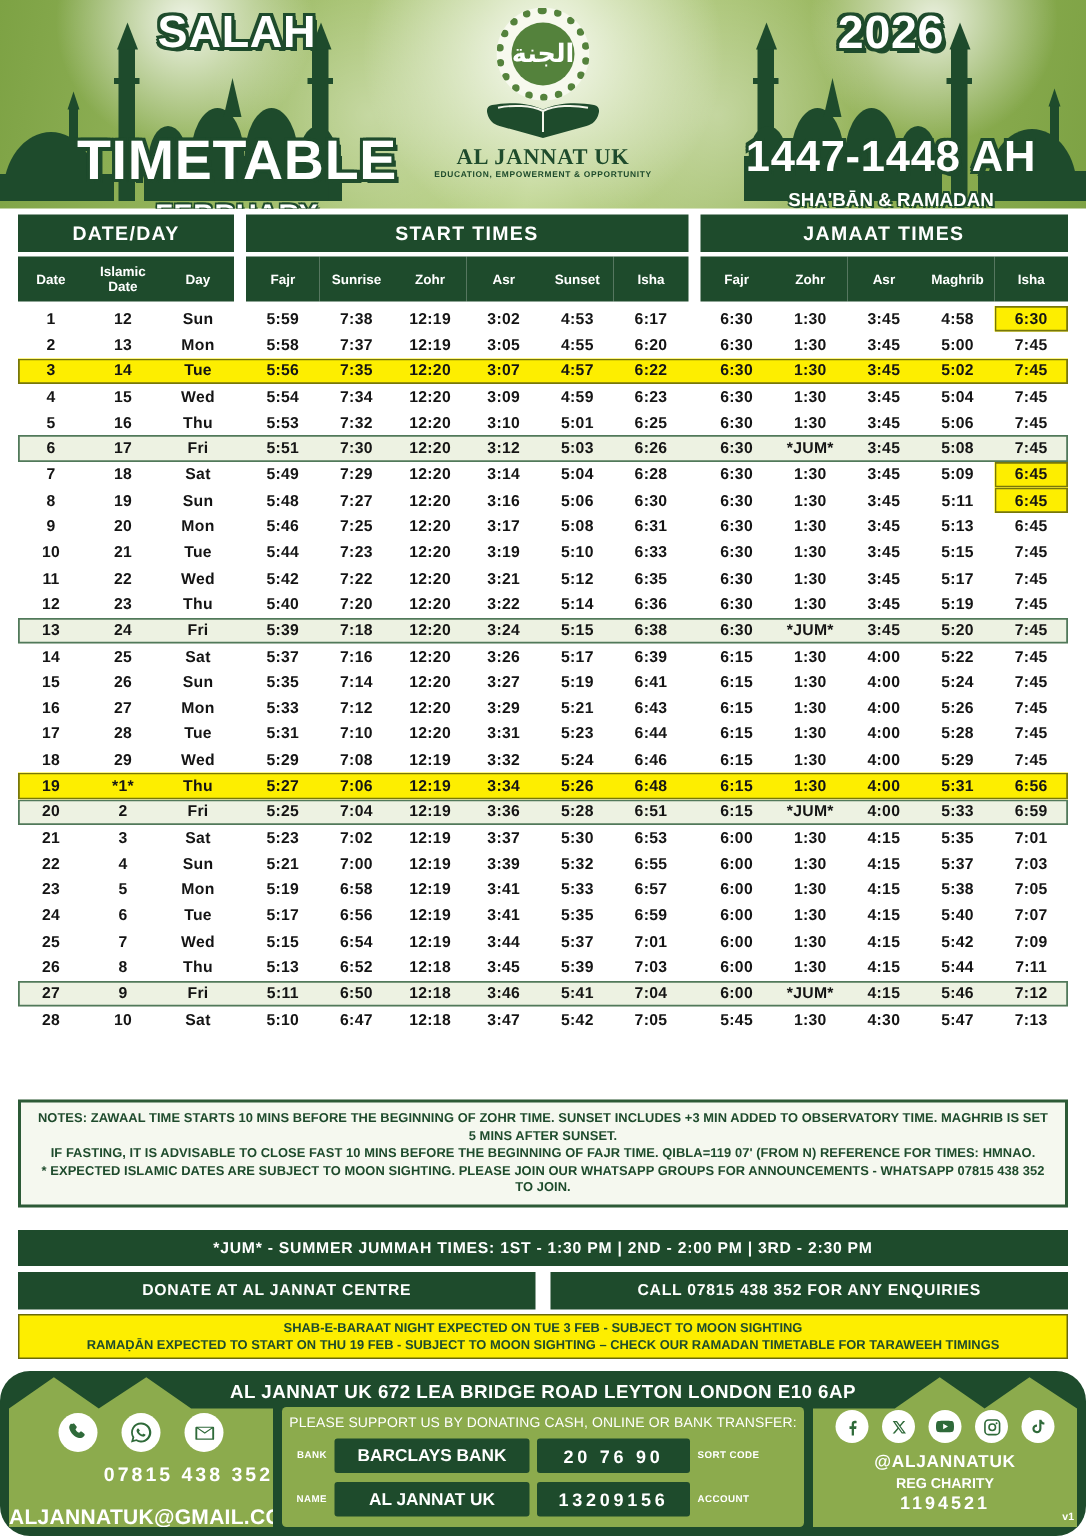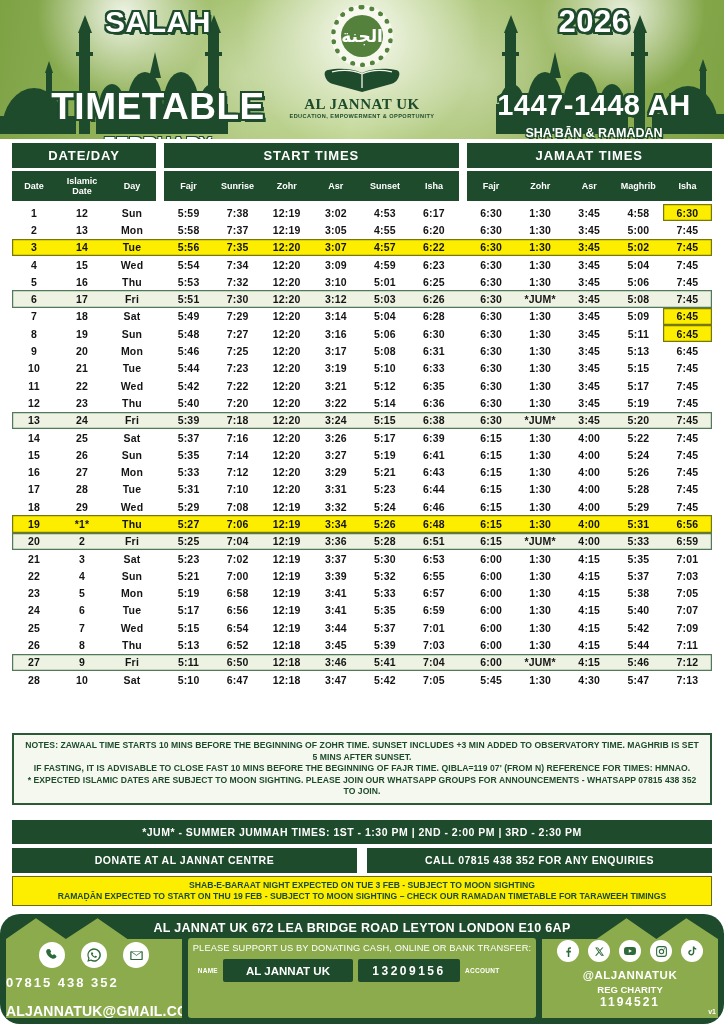--- a/index.html
+++ b/index.html
@@ -73,21 +73,21 @@
   .footer { position:absolute; left:0; right:0; bottom:0; height:110px; background:#1e4b2c;border-radius:20px; }
   .f-address { position:absolute; top:7px; left:0; right:0; text-align:center; color:#fff; font-weight:700; font-size:12.5px; letter-spacing:.3px; }
   .f-left, .f-right { position:absolute; top:0; bottom:6px; width:176px; background:#8cab4d; }
   .f-left  { left:6px;  clip-path:polygon(0 24%,17% 4%,34% 24%,52% 4%,69% 24%,100% 24%,100% 100%,0 100%); padding-top:28px; }
   .f-right { right:6px; clip-path:polygon(0 24%,31% 24%,48% 4%,65% 24%,82% 4%,100% 24%,100% 100%,0 100%); padding-top:26px; }
   .f-center{ position:absolute; left:188px; right:188px; top:24px; bottom:6px; background:#8cab4d; border-radius:3px; padding-top:3px; }
   .icons { display:flex; justify-content:center; gap:16px; }
   .icons.small { gap:9px; }
   .cir { width:26px; height:26px; border-radius:50%; background:#fff; color:#2f6a3a; display:flex; align-items:center; justify-content:center; }
   .cir.sm { width:22px; height:22px; }
-  .f-phone { margin-top:7px; text-align:left; color:#fff; font-weight:700; font-size:13px; letter-spacing:2px; }
+  .f-phone { margin-top:7px; text-align:right; color:#fff; font-weight:700; font-size:13px; letter-spacing:2px; }
   .f-email { margin-top:13px; text-align:center; color:#fff; font-weight:700; font-size:14px; letter-spacing:.2px; }
   .f-support { text-align:center; color:#fff; font-weight:400; font-size:9.3px; letter-spacing:.1px; margin-top:2px; }
   .bankrow { display:flex; align-items:center; gap:5px; margin:6px 4px 0; }
   .blabel { color:#fff; font-weight:700; font-size:6.5px; width:26px; text-align:right; letter-spacing:.3px; }
   .blabel.r { width:46px; text-align:left; }
   .bbox { background:#1e4b2c; color:#fff; font-weight:700; height:23px; display:flex; align-items:center; justify-content:center; border-radius:2px; }
   .bbox.bank { width:130px; font-size:11.5px; }
   .bbox.num  { width:102px; font-size:12px; letter-spacing:2.5px; }
   .f-handle { margin-top:7px; text-align:center; color:#fff; font-weight:700; font-size:11.5px; letter-spacing:.5px; }
   .f-reg   { margin-top:3px; text-align:center; color:#fff; font-weight:700; font-size:9.5px; }
@@ -743,20 +743,26 @@
               <path fill="currentColor" d="M3 5h18c.6 0 1 .4 1 1v12c0 .6-.4 1-1 1H3c-.6 0-1-.4-1-1V6c0-.6.4-1 1-1zm9 7.5L4 6.8v10.7h16V6.8l-8 5.7zM4.8 6l7.2 5 7.2-5H4.8z"></path>
             </svg>
         </span>
       </div>
       <div class="f-phone">07815 438 352</div>
       <div class="f-email">ALJANNATUK@GMAIL.COM</div>
     </div>
 
     <div class="f-center">
       <div class="f-support">PLEASE SUPPORT US BY DONATING CASH, ONLINE OR BANK TRANSFER:</div>
+      <div class="bankrow">
+        <span class="blabel">BANK</span>
+        <span class="bbox bank">BARCLAYS BANK</span>
+        <span class="bbox num">20 76 90</span>
+        <span class="blabel r">SORT CODE</span>
+      </div>
       <div class="bankrow">
         <span class="blabel">NAME</span>
         <span class="bbox bank">AL JANNAT UK</span>
         <span class="bbox num">13209156</span>
         <span class="blabel r">ACCOUNT</span>
       </div>
     </div>
 
     <div class="f-right">
       <div class="icons small">

